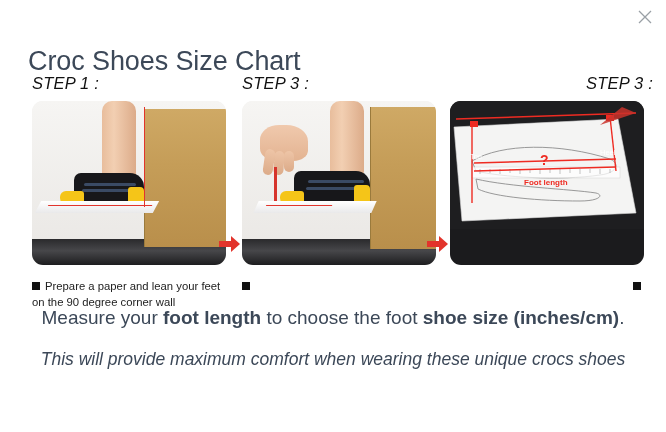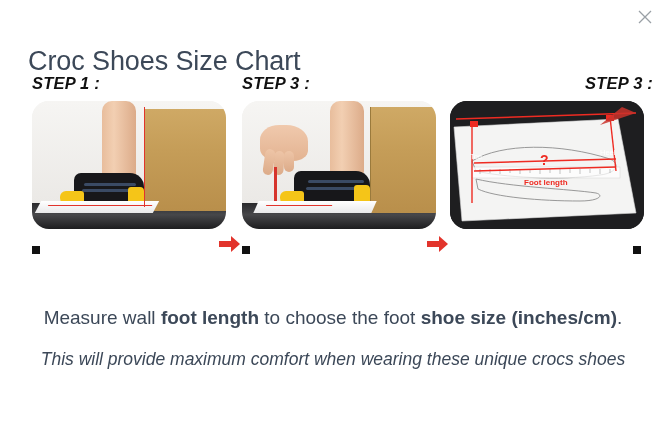--- a/index.html
+++ b/index.html
@@ -63,33 +63,33 @@
     top: 0;
     width: 207px;
   }
   .step-1 { left: 28px; }
   .step-2 { left: 238px; }
   .step-3 { left: 446px; text-align: right; }
 
   .step-label {
     font-family: "Liberation Sans", sans-serif;
     font-style: italic;
-    font-weight: bold;
+    font-weight: normal;
     font-size: 16.5px;
     color: #111111;
     letter-spacing: 0.2px;
     margin: 0 0 7px 4px;
     height: 20px;
   }
 
   .step-photo {
     position: relative;
     width: 194px;
-    height: 128px;
-    border-radius: 17px;
+    height: 164px;
+    border-radius: 11px;
     overflow: hidden;
     background: #f2f2f0;
     margin-left: 4px;
   }
 
   
   .floor {
     position: absolute; left: 0; right: 0; bottom: 0; height: 26px;
     background: linear-gradient(#2a2a2c, #47474a 45%, #1d1d1f);
   }
@@ -231,21 +231,21 @@
       <div class="sock" style="left:42px; top:72px; width:70px; height:32px;"></div>
       <div class="sock-band" style="left:52px; top:82px; width:52px;"></div>
       <div class="sock-band" style="left:50px; top:88px; width:54px;"></div>
       <div class="sock-toe" style="left:28px; top:90px; width:24px; height:15px;"></div>
       <div class="sock-toe" style="left:96px; top:86px; width:16px; height:18px; border-radius:3px 4px 4px 3px;"></div>
       <div class="paper" style="left:6px; top:100px; width:118px; height:12px; transform:skewX(-28deg);"></div>
       <div class="red-line" style="left:16px; top:104px; width:104px; height:1.4px; transform:skewX(-28deg);"></div>
       <div class="red-line" style="left:112px; top:6px; width:1.4px; height:100px;"></div>
     </div>
     <div class="step-caption">
-      <span class="bullet"></span>
+      <span class="bullet"></span><span>Prepare a paper and lean your feet on the 90 degree corner wall</span>
     </div>
   </div>
 
   <div class="arrow arrow-1">
     <span>
       <svg width="22" height="18" viewBox="0 0 22 18">
         <path d="M0 6 H12 V1 L21 9 L12 17 V12 H0 Z" fill="#e2342c"></path>
       </svg>
     </span>
   </div>
@@ -325,16 +325,16 @@
         <text x="74" y="84" fill="#ee2b22" font-family="Liberation Sans, sans-serif" font-size="8" font-weight="bold">Foot length</text>
       </svg>
     </div>
     <div class="step-caption">
       <span class="bullet"></span>
     </div>
   </div>
 </div>
 
 <div class="tagline">
-  <span>Measure wall </span><b>foot length</b><span> to choose the foot </span><b>shoe size (inches/cm)</b><span>.</span>
+  <span>Measure your </span><b>foot length</b><span> to choose the foot </span><b>shoe size (inches/cm)</b><span>.</span>
 </div>
 
 <div class="subnote">This will provide maximum comfort when wearing these unique crocs shoes</div>
 
 </body></html>

